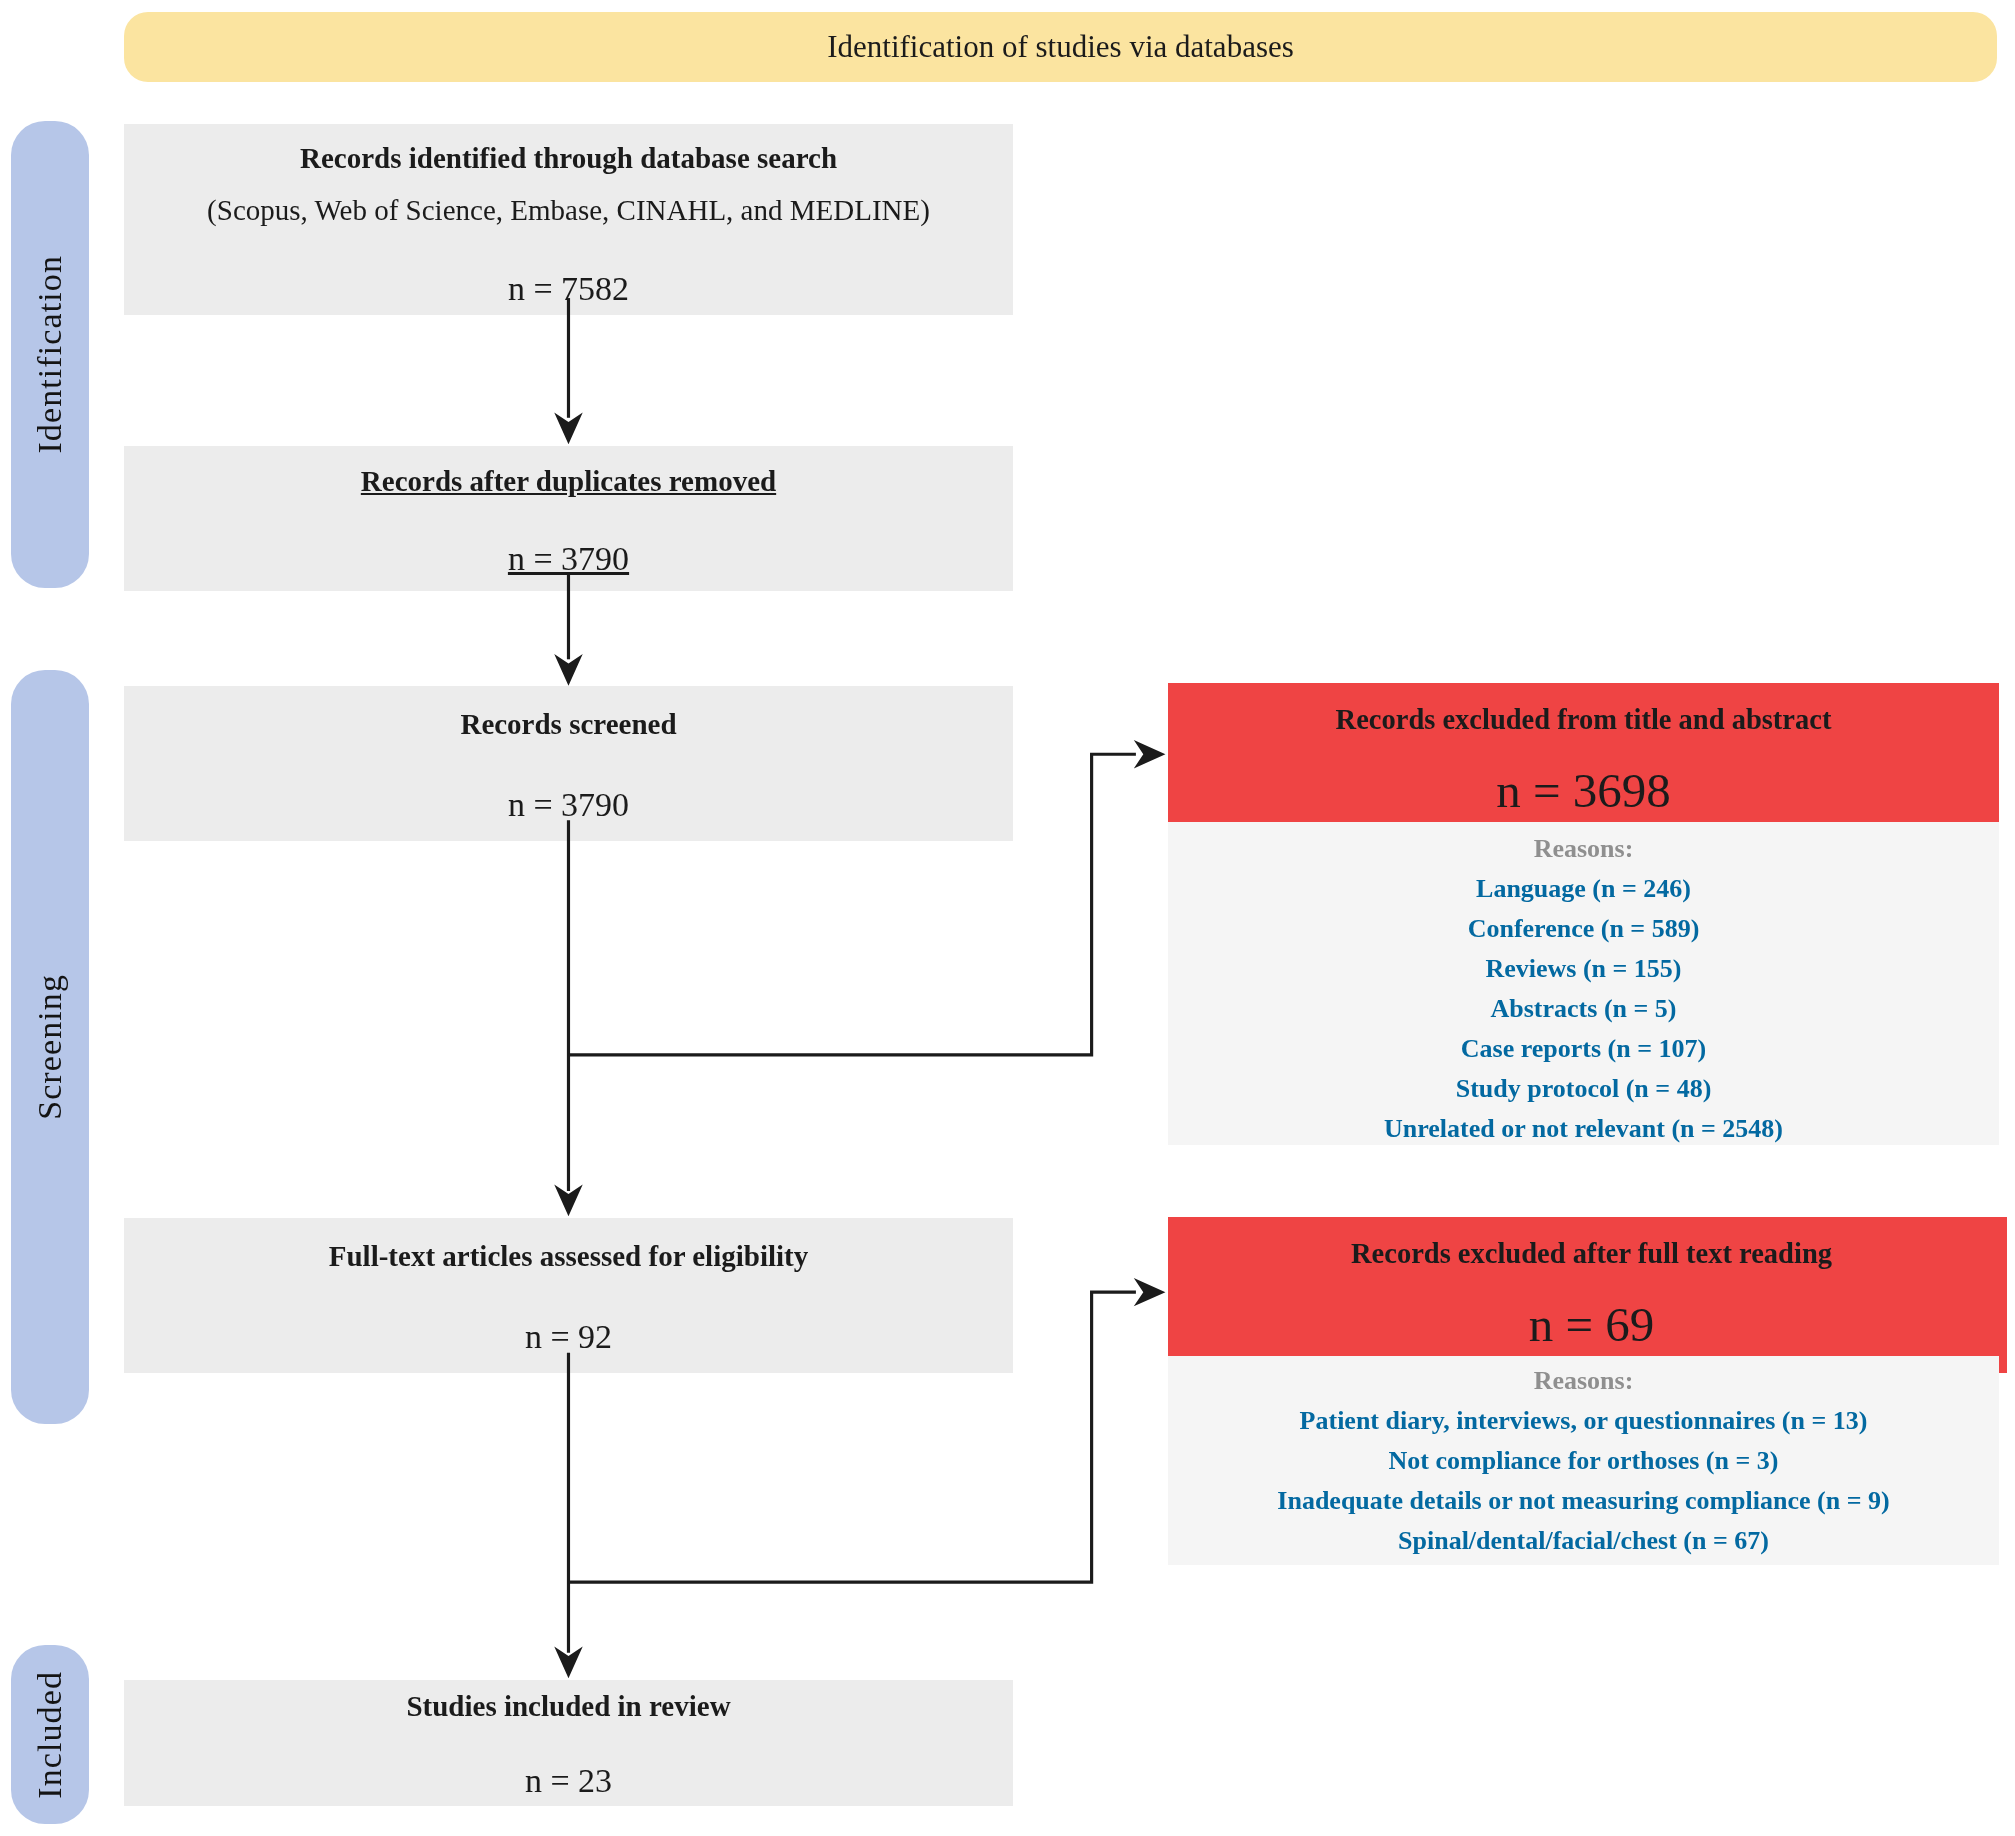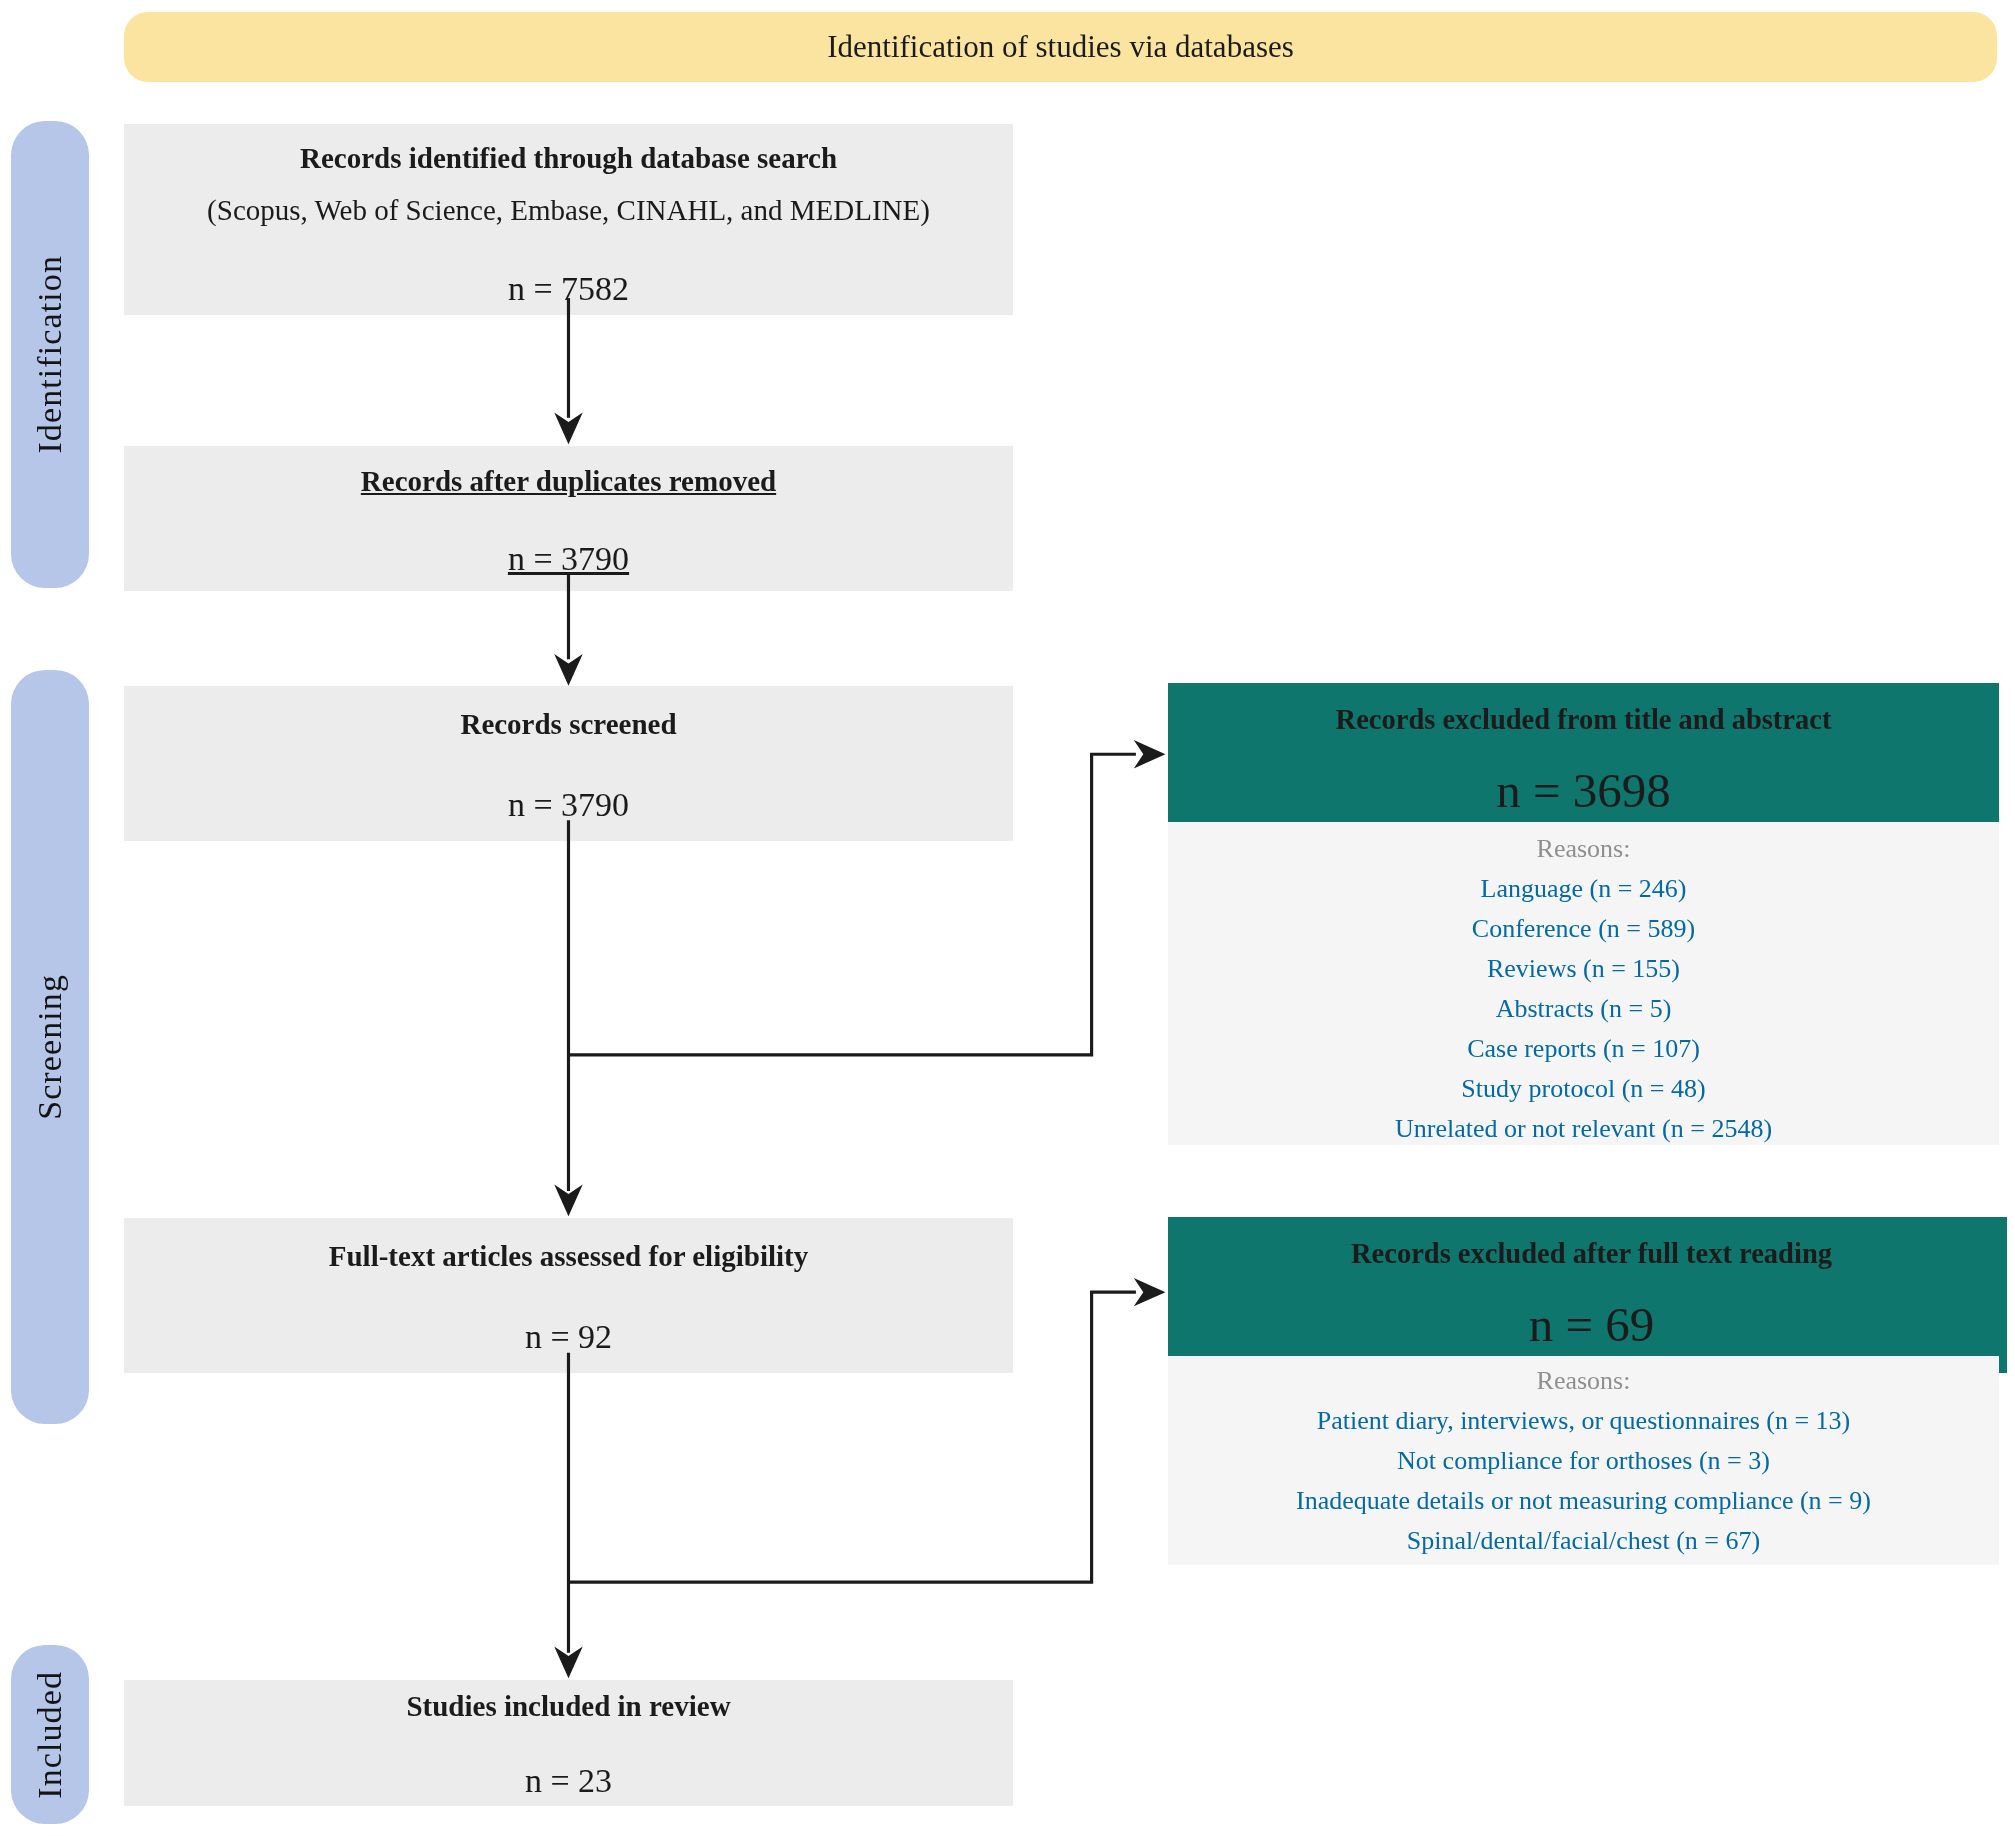--- a/index.html
+++ b/index.html
@@ -65,38 +65,39 @@
   #box-screened     .count { margin-top: 31px; }
   #box-fulltext     { top: 1218px; height: 134px; padding-top: 21px; }
   #box-fulltext     .count { margin-top: 31px; }
   #box-included     { top: 1680px; height: 117px; padding-top: 9px; }
   #box-included     .count { margin-top: 25px; }
 
   
   .exbox-main {
     position: absolute;
     left: 1168px; width: 831px;
-    background: #0f766e;
+    background: #ef4444;
     display: flex; flex-direction: column; align-items: center;
     text-align: center;
   }
   .exbox-main .title { font-weight: bold; font-size: 28.5px; line-height: 1.18; }
   .exbox-main .count { font-size: 49px; line-height: 1; }
   #exbox1-main { top: 683px; height: 136px; padding-top: 20px; }
   #exbox1-main .count { margin-top: 29.5px; }
   #exbox2-main { top: 1217px; height: 136px; padding-top: 20px; padding-left: 8px; }
   #exbox2-main .count { margin-top: 29.5px; }
 
   .exbox-reasons {
     position: absolute;
     left: 1168px; width: 831px;
     background: #f5f5f5;
     text-align: center;
     font-size: 26px;
     line-height: 40px;
+    font-weight: bold;
   }
   #exbox1-reasons { top: 822px; height: 316px; padding-top: 7.4px; }
   #exbox2-reasons { top: 1356px; height: 204px; padding-top: 5.3px; }
   .reasons-label { color: #8f8f8f; }
   .reasons-list  { color: #0369a1; }
 
   
   #arrow-layer {
     position: absolute;
     left: 0; top: 0;

